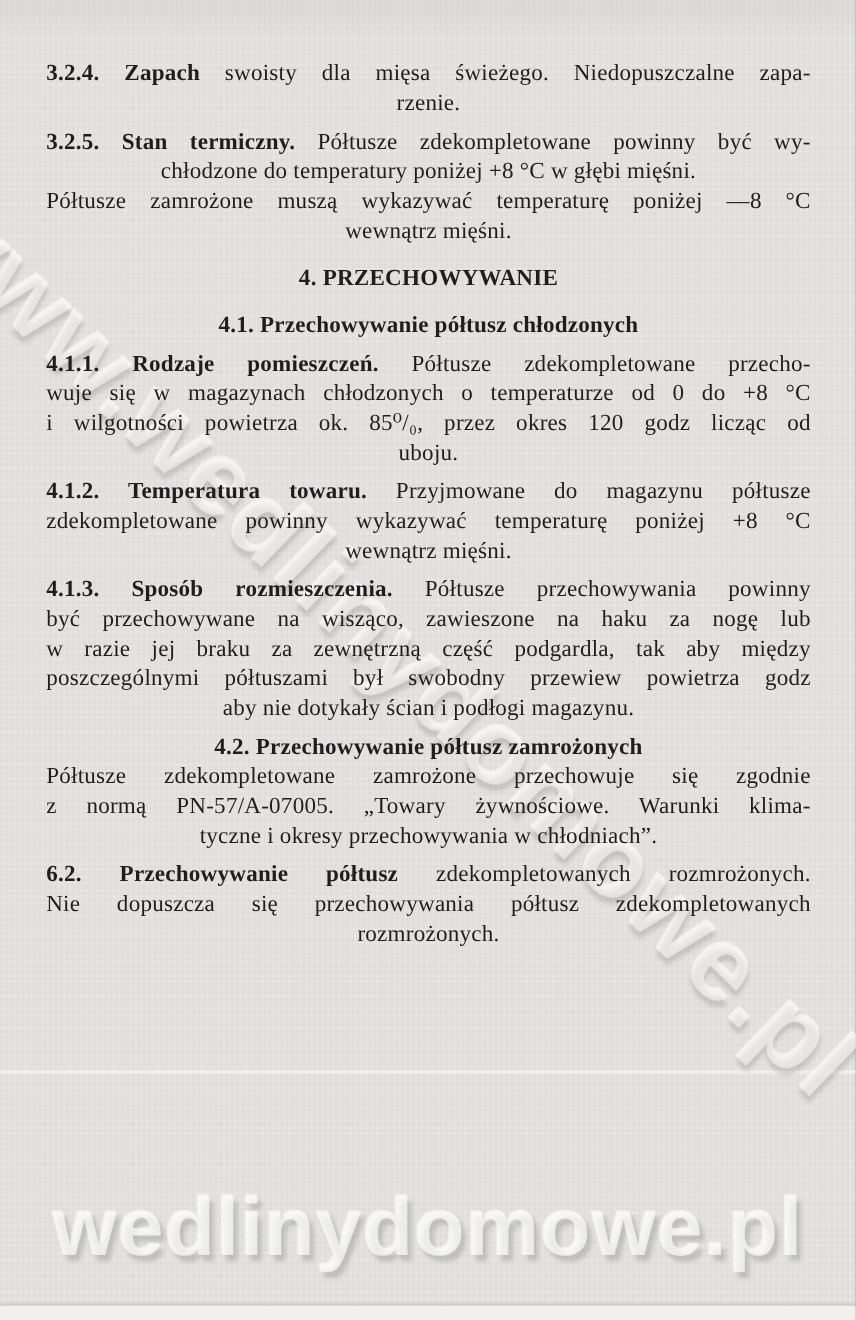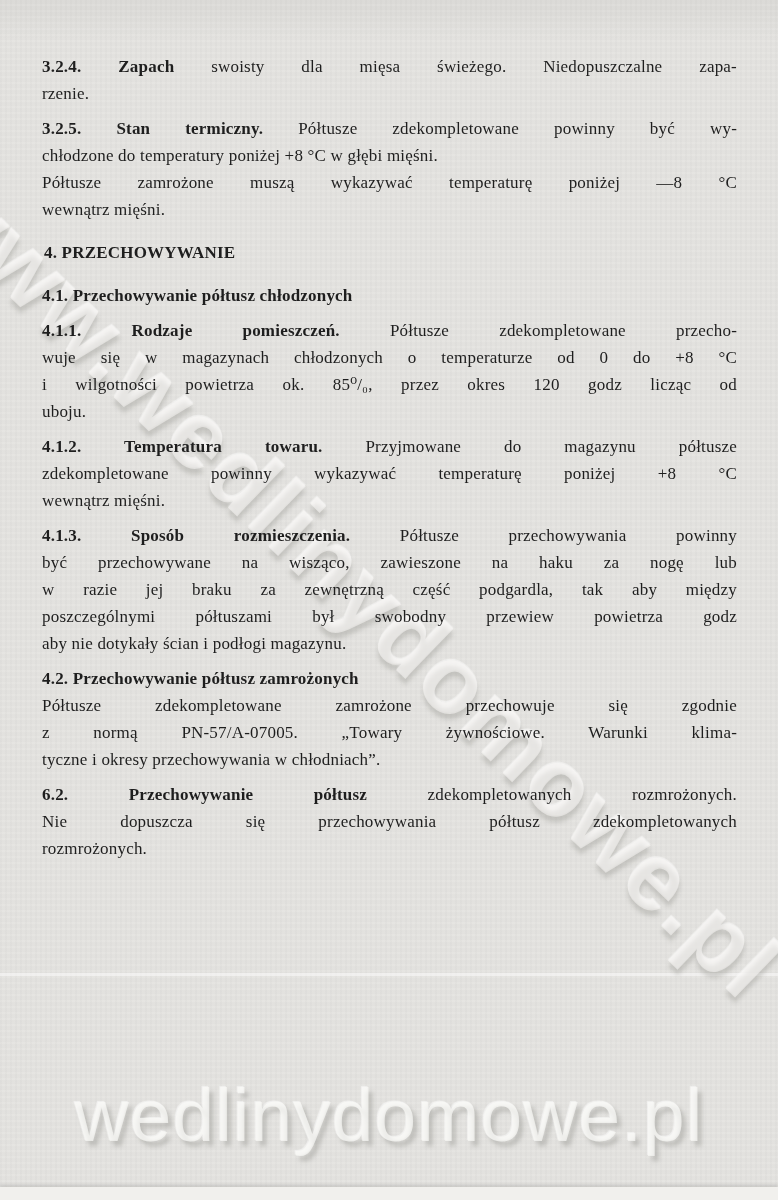--- a/index.html
+++ b/index.html
@@ -35,21 +35,21 @@
     color: rgba(249,248,246,0.55);
     text-shadow: 4px 4px 4px rgba(130,128,124,0.30), -1px -1px 1px rgba(255,255,255,0.5);
     pointer-events: none;
   }
   .wm-bottom {
     position: absolute;
     left: 0; right: 0; top: 1072px;
     z-index: 1;
     text-align: center;
     font-family: "Liberation Sans", "DejaVu Sans", sans-serif;
-    font-weight: 400;
+    font-weight: 700;
     font-size: 75px;
     letter-spacing: 1px;
     color: rgba(250,249,247,0.72);
     text-shadow: 4px 5px 4px rgba(135,133,129,0.38), -1px -1px 1px rgba(255,255,255,0.55);
     pointer-events: none;
   }
   .scanline {
     position: absolute; left: 0; right: 0; top: 973px; height: 3px;
     background: rgba(255,255,255,0.5);
     filter: blur(0.5px);
@@ -59,28 +59,28 @@
     position: absolute; left: 0; right: 0; bottom: 0; height: 13px;
     background: #f1f0ed;
     box-shadow: 0 -2px 3px rgba(120,118,114,0.25);
     z-index: 2;
   }
   .doc {
     position: absolute;
     left: 42px; top: 53px;
     width: 695px;
     z-index: 2;
-    font-size: 17px;
+    font-size: 21px;
     line-height: 27px;
     letter-spacing: 0.2px;
   }
   .doc .block { margin: 0 0 8px 0; }
   .doc .section-heading { text-align: center; margin: 16px 2px 16px; }
   .doc .subsection-heading { margin: 0 0 8px 0; }
-  .doc .line { text-align: left; }
+  .doc .line { text-align: center; }
   .doc .line.j { text-align: justify; text-align-last: justify; }
   .doc .bold { font-weight: 700; }
   .doc .reg { font-weight: 400; }
 </style>
 </head>
 <body>
 
 <div class="page">
   <div class="texture"></div>
   <div class="wm-diag">www.wedlinydomowe.pl</div>

